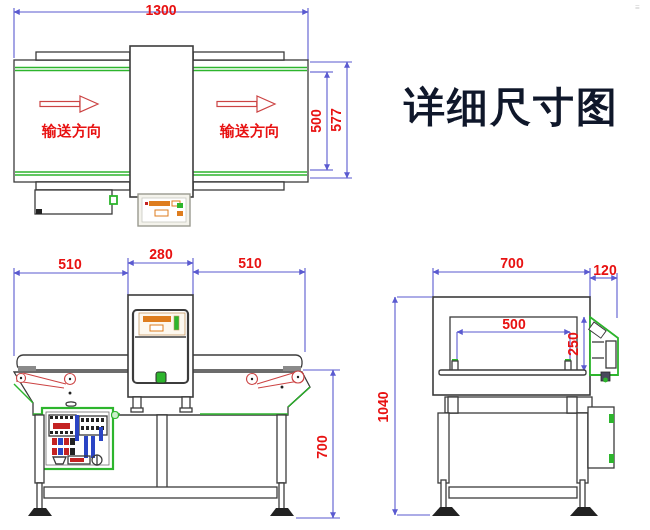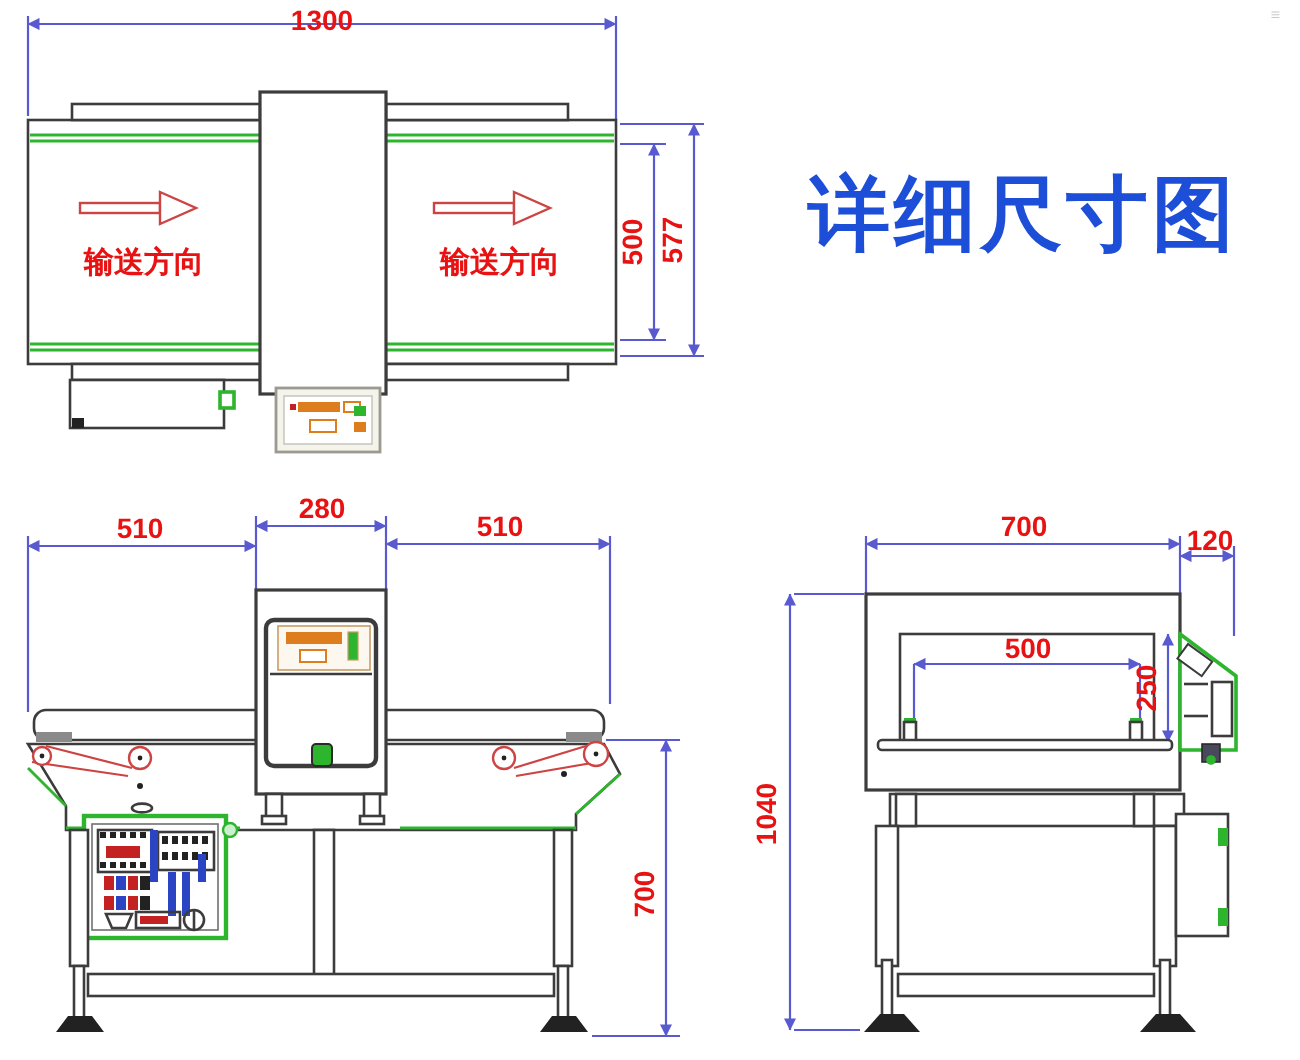--- a/index.html
+++ b/index.html
@@ -15,21 +15,21 @@
   .redlnw{stroke:#cc4444;stroke-width:1.2;fill:#ffffff;}
   .dim{stroke:#5a5ad0;stroke-width:1.1;fill:none;}
   .dimtxt{fill:#e81212;font-family:"Liberation Sans",sans-serif;font-weight:bold;font-size:14px;text-anchor:middle;}
   .cjk{fill:#e81212;font-family:"Liberation Sans",sans-serif;font-weight:bold;font-size:15px;text-anchor:middle;}
   .blk{fill:#222222;stroke:none;}
   .blu{fill:#2a44c4;stroke:none;}
   .rdf{fill:#c42222;stroke:none;}
   .org{fill:#de7d1e;stroke:none;}
   .orgo{stroke:#de7d1e;stroke-width:1;fill:#ffffff;}
   #main-title{position:absolute;left:404px;top:80px;width:236px;height:54px;
-      color:#1d4ed8;font-family:"DejaVu Serif","Liberation Serif",serif;
+      color:#0f172a;font-family:"DejaVu Serif","Liberation Serif",serif;
       font-weight:bold;font-size:41px;line-height:54px;letter-spacing:2px;white-space:nowrap;}
   #corner-mark{position:absolute;right:2px;top:4px;color:#c9c9c9;font-size:8px;line-height:8px;}
 </style>
 </head>
 <body>
 
 <div id="canvas">
 
 <svg width="650" height="530" viewBox="0 0 650 530">
   <defs>

